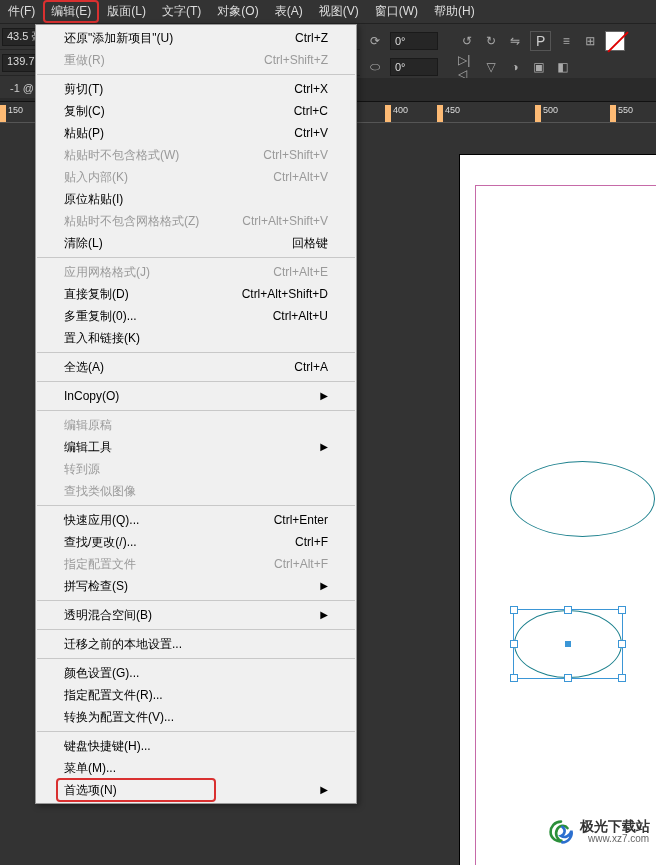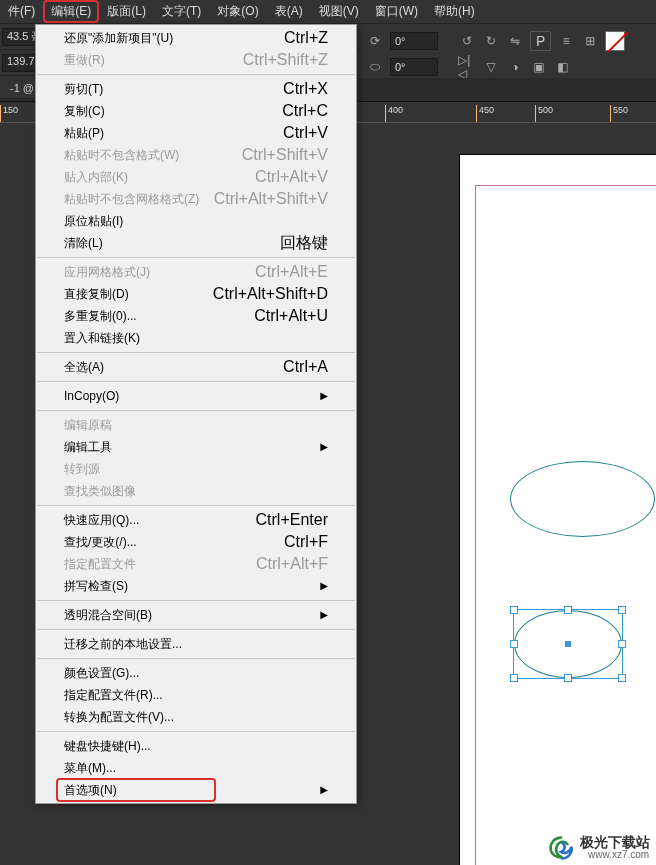--- a/index.html
+++ b/index.html
@@ -71,21 +71,21 @@
   }
   .menu-item {
     display: flex;
     justify-content: space-between;
     align-items: center;
     padding: 3px 28px 3px 28px;
     font-size: 12px;
     line-height: 16px;
   }
   .menu-item.disabled { color: #9a9a9a; }
-  .menu-item .shortcut { color: #000; font-size: 16px; }
+  .menu-item .shortcut { color: #000; font-size: 12px; }
   .menu-item.disabled .shortcut { color: #9a9a9a; }
   .menu-item .submenu-arrow {
     margin-left: auto;
     font-size: 10px;
   }
   .menu-sep {
     border-top: 1px solid #c8c8c8;
     margin: 3px 1px;
   }
   .menu-item.highlighted {
@@ -118,21 +118,21 @@
     height: 18px;
     background: #333;
     border-bottom: 1px solid #555;
     overflow: hidden;
   }
   .ruler-tick {
     position: absolute;
     top: 0;
     color: #ddd;
     font-size: 9px;
-    border-left: 1px solid #fdba74;
+    border-left: 6px solid #fdba74;
     height: 18px;
     padding-left: 2px;
   }
   .page {
     position: absolute;
     top: 50px;
     left: 460px;
     width: 400px;
     height: 800px;
     background: #fff;
@@ -200,21 +200,21 @@
   }
   .tab {
     display: inline-block;
     padding: 4px 10px;
     background: #333;
     color: #ccc;
     font-size: 11px;
   }
   .logo-watermark {
     position: absolute;
-    bottom: 4px;
+    bottom: 20px;
     right: 6px;
     display: flex;
     align-items: center;
     gap: 6px;
     color: #333;
     font-weight: bold;
     font-size: 14px;
   }
   .logo-swirl {
     width: 26px;
@@ -303,21 +303,21 @@
 </div>
 
 <div class="canvas-area">
   <div class="ruler-h">
     <span class="ruler-tick" style="left:0px">150</span>
     <span class="ruler-tick" style="left:75px">200</span>
     <span class="ruler-tick" style="left:150px">250</span>
     <span class="ruler-tick" style="left:225px">300</span>
     <span class="ruler-tick" style="left:300px">350</span>
     <span class="ruler-tick" style="left:385px">400</span>
-    <span class="ruler-tick" style="left:476px">450</span>
+    <span class="ruler-tick" style="left:437px">450</span>
     <span class="ruler-tick" style="left:535px">500</span>
     <span class="ruler-tick" style="left:610px">550</span>
   </div>
 
   <div class="page">
     <div class="page-margin"></div>
   </div>
 
   <div class="ellipse1"></div>
 
@@ -360,26 +360,26 @@
         <span class="shortcut">Ctrl+V</span>
       </div>
       <div class="menu-item disabled">
         <span>粘贴时不包含格式(W)</span>
         <span class="shortcut">Ctrl+Shift+V</span>
       </div>
       <div class="menu-item disabled">
         <span>贴入内部(K)</span>
         <span class="shortcut">Ctrl+Alt+V</span>
       </div>
+      <div class="menu-item">
+        <span>原位粘贴(I)</span>
+      </div>
       <div class="menu-item disabled">
         <span>粘贴时不包含网格格式(Z)</span>
         <span class="shortcut">Ctrl+Alt+Shift+V</span>
-      </div>
-      <div class="menu-item">
-        <span>原位粘贴(I)</span>
       </div>
       <div class="menu-item">
         <span>清除(L)</span>
         <span class="shortcut">回格键</span>
       </div>
       <div class="menu-sep"></div>
       <div class="menu-item disabled">
         <span>应用网格格式(J)</span>
         <span class="shortcut">Ctrl+Alt+E</span>
       </div>

